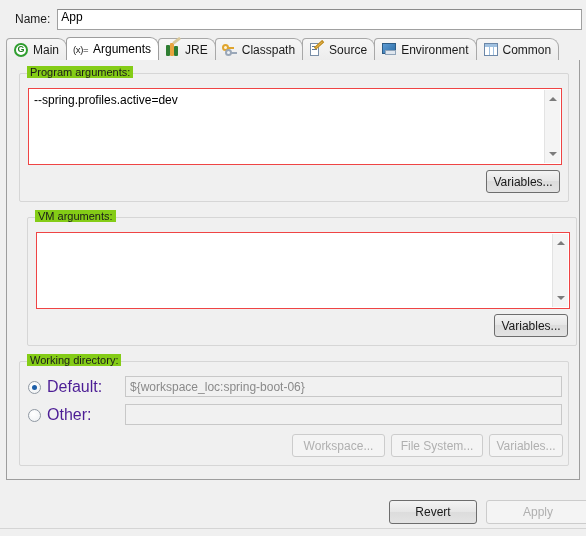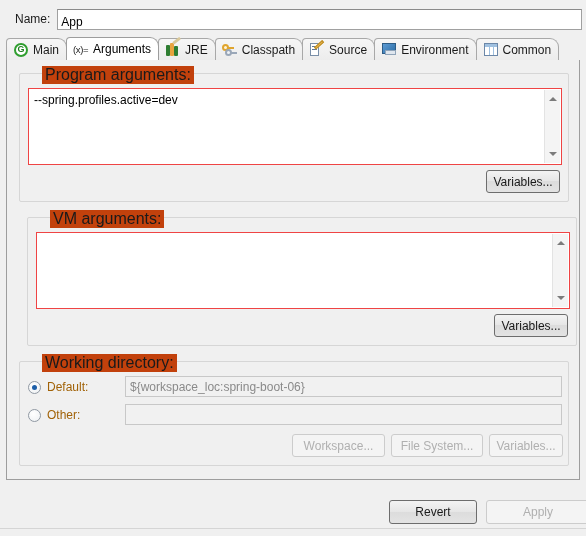--- a/index.html
+++ b/index.html
@@ -41,21 +41,21 @@
   .name-input {
     margin-left: 7px;
     margin-right: 4px;
     flex: 1;
     height: 21px;
     background: #ffffff;
     border: 1px solid #a0a0a0;
     border-top-color: #8a8a8a;
     box-sizing: border-box;
     display: flex;
-    align-items: flex-end;
+    align-items: flex-start;
     padding: 0 3px;
     font-size: 12px;
     color: #000;
   }
 
   
   .tabstrip {
     position: absolute;
     left: 6px; top: 38px;
     width: 574px; height: 23px;
@@ -177,24 +177,24 @@
 
   
   .group {
     position: absolute;
     border: 1px solid #d6d6d6;
     border-radius: 2px;
     box-sizing: border-box;
   }
   .group > .group-title {
     position: absolute;
-    top: -8px; left: 22px;
-    background: #c2410c;
+    top: -8px; left: 7px;
+    background: #84cc16;
     padding: 0 3px;
-    font-size: 16px;
+    font-size: 11px;
     color: #1a1a1a;
     white-space: nowrap;
   }
 
   
   .textarea {
     position: absolute;
     background: #ffffff;
     border: 1px solid #ef4444;
     box-sizing: border-box;
@@ -278,21 +278,21 @@
     margin-right: 6px;
   }
   .radio.checked::after {
     content: "";
     position: absolute;
     left: 3px; top: 3px;
     width: 5px; height: 5px;
     border-radius: 50%;
     background: #1c5ea8;
   }
-  .radio-label { font-size: 12px; color: #a16207; }
+  .radio-label { font-size: 16px; color: #4c1d95; }
 
   .field-ro {
     position: absolute;
     height: 21px;
     background: #f1f1f1;
     border: 1px solid #c8c8c8;
     box-sizing: border-box;
     display: flex;
     align-items: center;
     padding: 0 4px;

